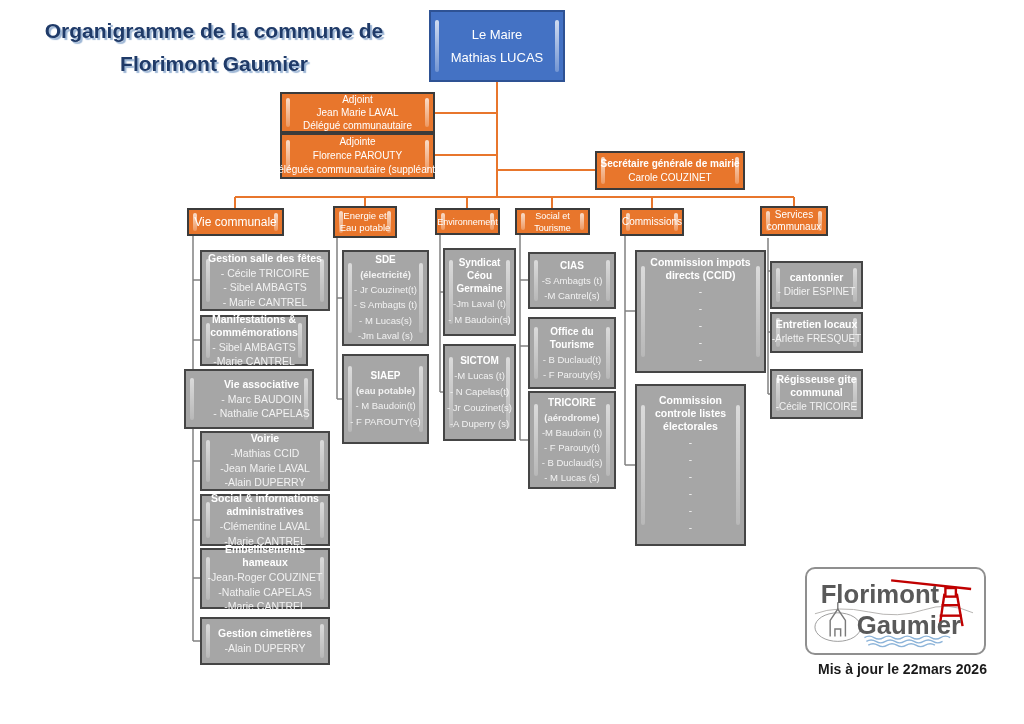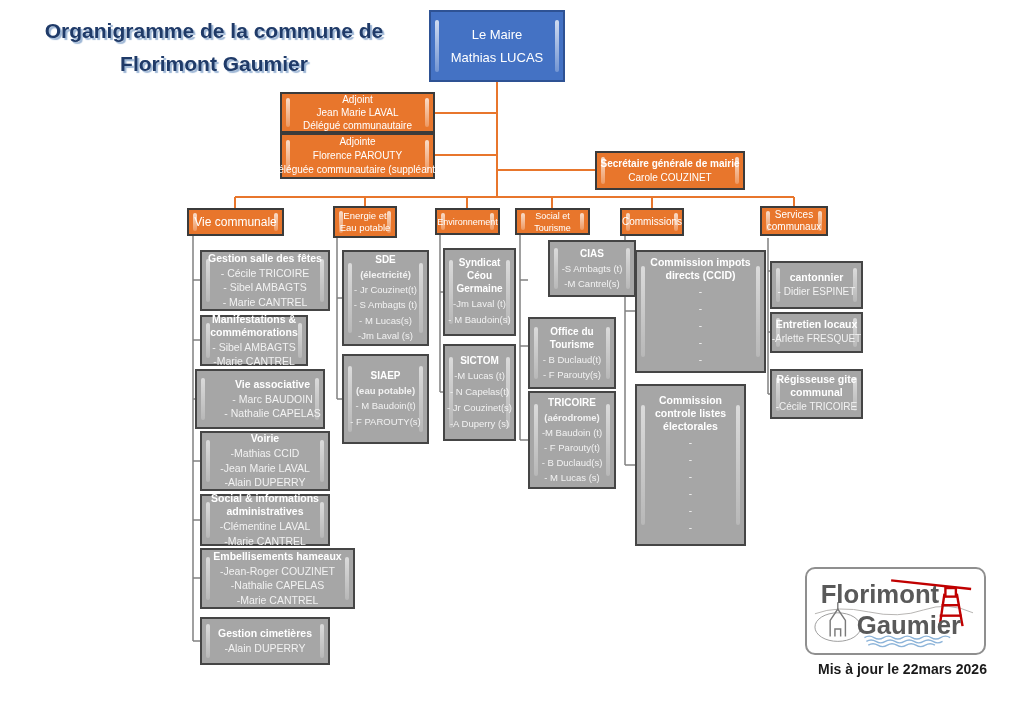--- a/index.html
+++ b/index.html
@@ -44,30 +44,30 @@
   .gbox::before,.gbox::after{background:linear-gradient(180deg,rgba(255,255,255,.6),rgba(255,255,255,.2));}
   .gtitle{font-weight:bold;color:#ffffff;font-size:10.5px;line-height:13px;margin-bottom:1px;}
   .gsub{font-weight:bold;line-height:15px;}
   .member{line-height:14.5px;white-space:nowrap;}
   .c1,.c2,.c3{font-size:9.5px;} .c0{font-size:10.5px;} .c4,.c5{font-size:10px;}
   .c1 .gtitle,.c2 .gtitle,.c3 .gtitle{font-size:10px;}
   .c1 .member{line-height:15.5px;} .c2 .member{line-height:16px;} .c3 .member{line-height:15px;}
   .c4 .member{line-height:17px;}
   [data-key="c0b0"]{left:200px;top:250px;width:130px;height:61px;}
   [data-key="c0b1"]{left:200px;top:315px;width:108px;height:51px;text-align:center;}
-  [data-key="c0b2"]{left:195px;top:369px;width:130px;height:60px;padding-left:28px;}
+  [data-key="c0b2"]{left:184px;top:369px;width:130px;height:60px;padding-left:28px;}
   [data-key="c0b3"]{left:200px;top:431px;width:130px;height:60px;}
   [data-key="c0b4"]{left:200px;top:494px;width:130px;height:52px;}
-  [data-key="c0b5"]{left:200px;top:548px;width:155px;height:61px;}
+  [data-key="c0b5"]{left:200px;top:548px;width:130px;height:61px;}
   [data-key="c0b6"]{left:200px;top:617px;width:130px;height:48px;}
   [data-key="c1b0"]{left:342px;top:250px;width:87px;height:96px;}
   [data-key="c1b1"]{left:342px;top:354px;width:87px;height:90px;}
   [data-key="c2b0"]{left:443px;top:248px;width:73px;height:88px;}
   [data-key="c2b1"]{left:443px;top:344px;width:73px;height:97px;}
-  [data-key="c3b0"]{left:528px;top:240px;width:88px;height:57px;margin-left:20px;}
+  [data-key="c3b0"]{left:528px;top:252px;width:88px;height:57px;}
   [data-key="c3b1"]{left:528px;top:317px;width:88px;height:72px;}
   [data-key="c3b2"]{left:528px;top:391px;width:88px;height:98px;}
   [data-key="c4b0"]{left:635px;top:250px;width:131px;height:123px;}
   [data-key="c4b1"]{left:635px;top:384px;width:111px;height:162px;}
   [data-key="c5b0"]{left:770px;top:261px;width:93px;height:48px;}
   [data-key="c5b1"]{left:770px;top:312px;width:93px;height:41px;}
   [data-key="c5b2"]{left:770px;top:369px;width:93px;height:50px;}
   
   .logo{position:absolute;left:805px;top:567px;width:177px;height:84px;background:#fff;
     border:2px solid #8f8f8f;border-radius:10px;z-index:2;}

